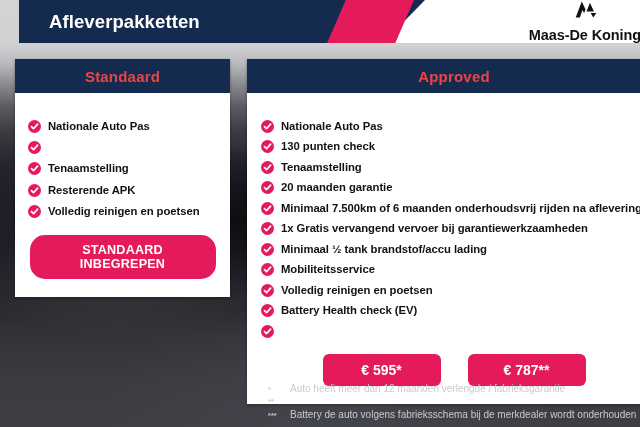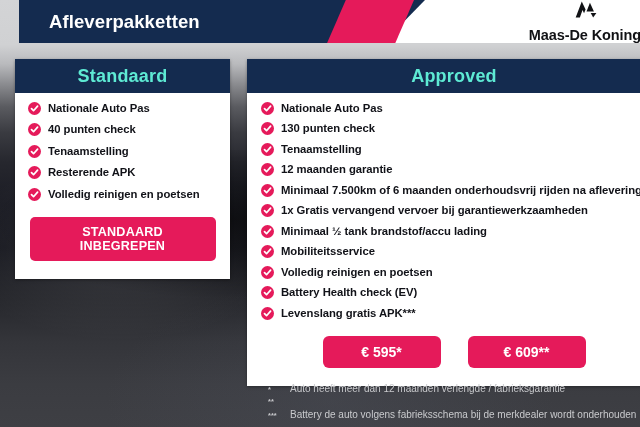--- a/index.html
+++ b/index.html
@@ -120,28 +120,28 @@
   .card-app { left: 247px; top: 59px; width: 414px; }
 
   .card-head {
     background: #142b4f;
     height: 34px;
     display: flex;
     align-items: center;
     justify-content: center;
   }
   .card-head-title {
-    color: #5eead4;
-    font-size: 18px;
+    color: #ef4444;
+    font-size: 15px;
     font-weight: bold;
     letter-spacing: 0.2px;
   }
 
   .card-body {
-    padding: 8px 0 14px 0;
+    padding: 26px 0 14px 0;
   }
   .card-std .card-body { padding-bottom: 16px; }
 
   ul.feature-list {
     list-style: none;
     margin: 0;
     padding: 0;
   }
   ul.feature-list li {
     display: flex;
@@ -169,21 +169,21 @@
   
   .btn-row-std {
     display: flex;
     justify-content: center;
     padding: 9px 0 2px 0;
   }
   .btn-std {
     background: #e51a5a;
     color: #ffffff;
     border: none;
-    border-radius: 5px;
+    border-radius: 15px;
     font-family: inherit;
     font-size: 12.6px;
     font-weight: bold;
     letter-spacing: 0.2px;
     padding: 8px 10px;
     width: 186px;
     cursor: pointer;
   }
 
   .btn-row-prices {
@@ -266,21 +266,20 @@
               <circle cx="8" cy="8" r="8" fill="#e51a5a"></circle>
               <path d="M4.3 8.2 L6.8 10.7 L11.8 5.0" stroke="#ffffff" stroke-width="2.1" fill="none" stroke-linecap="round" stroke-linejoin="round"></path>
             </svg>
             <span class="feature-text">Nationale Auto Pas</span>
           </li>
           <li>
             <svg class="check-icon" viewBox="0 0 16 16">
               <circle cx="8" cy="8" r="8" fill="#e51a5a"></circle>
               <path d="M4.3 8.2 L6.8 10.7 L11.8 5.0" stroke="#ffffff" stroke-width="2.1" fill="none" stroke-linecap="round" stroke-linejoin="round"></path>
             </svg>
-            <span class="feature-text">40 punten check</span>
           </li>
           <li>
             <svg class="check-icon" viewBox="0 0 16 16">
               <circle cx="8" cy="8" r="8" fill="#e51a5a"></circle>
               <path d="M4.3 8.2 L6.8 10.7 L11.8 5.0" stroke="#ffffff" stroke-width="2.1" fill="none" stroke-linecap="round" stroke-linejoin="round"></path>
             </svg>
             <span class="feature-text">Tenaamstelling</span>
           </li>
           <li>
             <svg class="check-icon" viewBox="0 0 16 16">
@@ -328,21 +327,21 @@
               <circle cx="8" cy="8" r="8" fill="#e51a5a"></circle>
               <path d="M4.3 8.2 L6.8 10.7 L11.8 5.0" stroke="#ffffff" stroke-width="2.1" fill="none" stroke-linecap="round" stroke-linejoin="round"></path>
             </svg>
             <span class="feature-text">Tenaamstelling</span>
           </li>
           <li>
             <svg class="check-icon" viewBox="0 0 16 16">
               <circle cx="8" cy="8" r="8" fill="#e51a5a"></circle>
               <path d="M4.3 8.2 L6.8 10.7 L11.8 5.0" stroke="#ffffff" stroke-width="2.1" fill="none" stroke-linecap="round" stroke-linejoin="round"></path>
             </svg>
-            <span class="feature-text">12 maanden garantie</span>
+            <span class="feature-text">20 maanden garantie</span>
           </li>
           <li>
             <svg class="check-icon" viewBox="0 0 16 16">
               <circle cx="8" cy="8" r="8" fill="#e51a5a"></circle>
               <path d="M4.3 8.2 L6.8 10.7 L11.8 5.0" stroke="#ffffff" stroke-width="2.1" fill="none" stroke-linecap="round" stroke-linejoin="round"></path>
             </svg>
             <span class="feature-text">Minimaal 7.500km of 6 maanden onderhoudsvrij rijden na aflevering</span>
           </li>
           <li>
             <svg class="check-icon" viewBox="0 0 16 16">
@@ -377,26 +376,25 @@
               <circle cx="8" cy="8" r="8" fill="#e51a5a"></circle>
               <path d="M4.3 8.2 L6.8 10.7 L11.8 5.0" stroke="#ffffff" stroke-width="2.1" fill="none" stroke-linecap="round" stroke-linejoin="round"></path>
             </svg>
             <span class="feature-text">Battery Health check (EV)</span>
           </li>
           <li>
             <svg class="check-icon" viewBox="0 0 16 16">
               <circle cx="8" cy="8" r="8" fill="#e51a5a"></circle>
               <path d="M4.3 8.2 L6.8 10.7 L11.8 5.0" stroke="#ffffff" stroke-width="2.1" fill="none" stroke-linecap="round" stroke-linejoin="round"></path>
             </svg>
-            <span class="feature-text">Levenslang gratis APK***</span>
           </li>
         </ul>
       <div class="btn-row-prices" id="price-row">
           <button class="btn-price">€ 595*</button>
-          <button class="btn-price">€ 609**</button>
+          <button class="btn-price">€ 787**</button>
         </div>
     </div>
   </div>
 
   <div class="footnotes" id="footnotes">
       <div class="footnote-row">
         <span class="footnote-mark">*</span>
         <span class="footnote-text">Auto heeft meer dan 12 maanden verlengde / fabrieksgarantie</span>
       </div>
       <div class="footnote-row">

